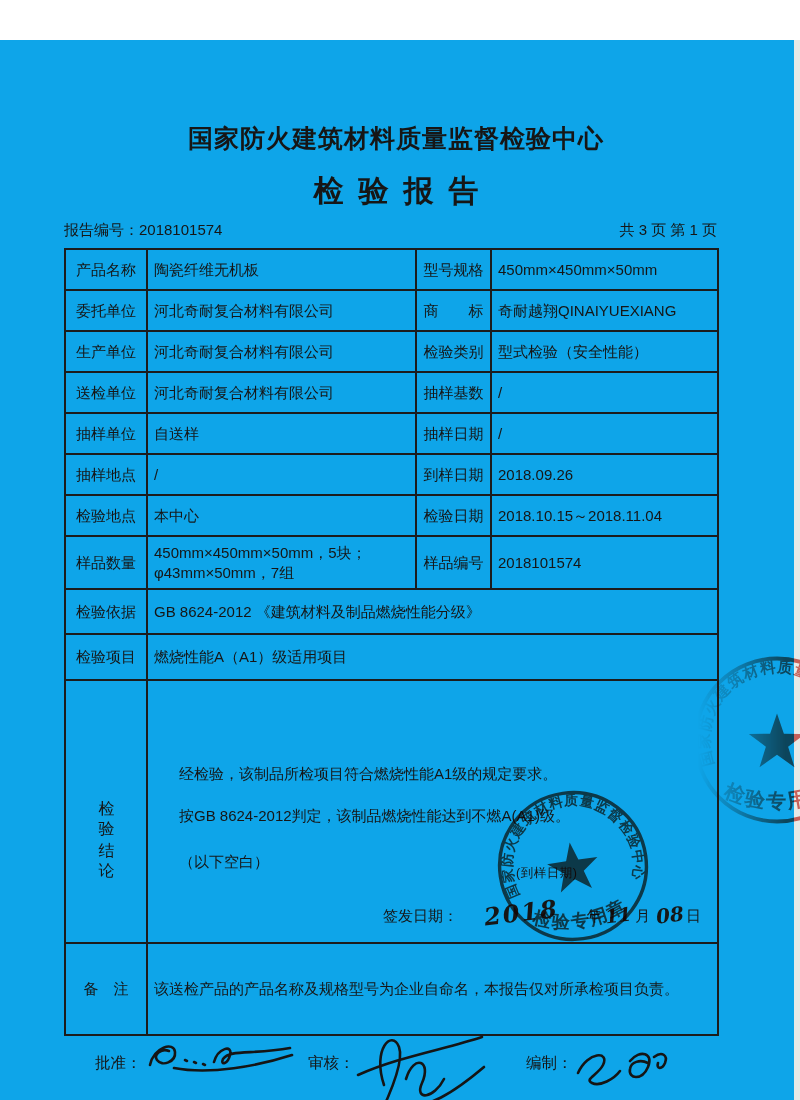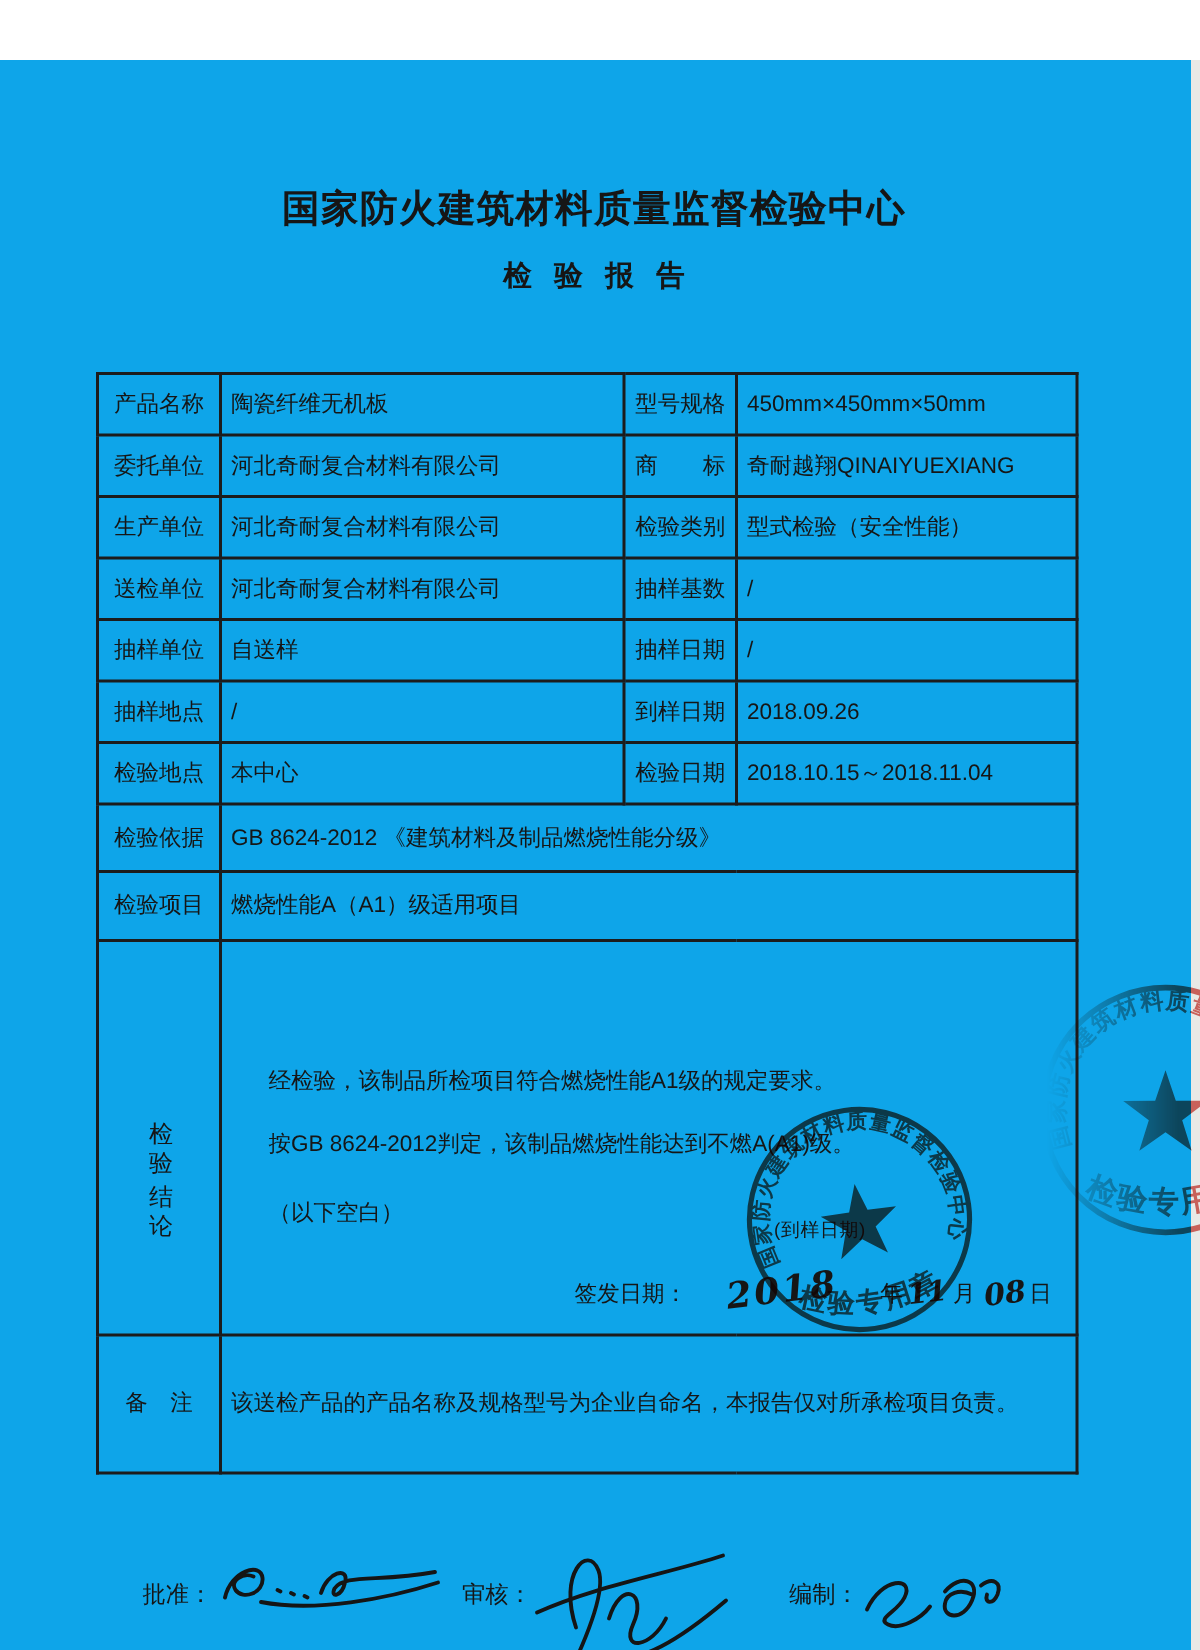--- a/index.html
+++ b/index.html
@@ -6,21 +6,21 @@
   .sheet{
     position:relative;width:800px;height:1100px;overflow:hidden;
     background:#0ea5e9;color:#161616;
     font-family:"Liberation Sans","DejaVu Sans",sans-serif;
     margin-top:40px;
   }
   .edge-shade{position:absolute;right:0;top:0;width:6px;height:1100px;background:#e9e9e6;}
   .org-title{position:absolute;top:82px;left:0;width:792px;text-align:center;
     font-size:25px;font-weight:bold;letter-spacing:1px;}
   .doc-title{position:absolute;top:131px;left:0;width:792px;text-align:center;
-    font-size:19px;font-weight:bold;letter-spacing:15px;text-indent:15px;}
+    font-size:30px;font-weight:bold;letter-spacing:15px;text-indent:15px;}
   .report-line{position:absolute;top:181px;left:64px;width:653px;display:flex;
     justify-content:space-between;font-size:15px;}
   .report-line .no{display:flex;}
   table.main{position:absolute;top:208px;left:64px;width:653px;
     border-collapse:collapse;table-layout:fixed;}
   td{border:2px solid #1c1c1c;font-size:15px;padding:1px 6px;vertical-align:middle;line-height:1.3;}
   td.lc{text-align:center;padding:1px 2px;}
   tr.r{height:41px;padding-left:27px;}
   tr.r8{height:53px;}
   tr.rb{height:45px;}
@@ -59,20 +59,27 @@
 </style>
 </head>
 <body>
 
 <div class="sheet">
   <div class="edge-shade"></div>
 
   <div class="org-title">国家防火建筑材料质量监督检验中心</div>
   <div class="doc-title">检验报告</div>
 
+  <div class="report-line">
+    <div class="no">
+      <span>报告编号：</span>
+      <span>2018101574</span>
+    </div>
+    <div>共 3 页 第 1 页</div>
+  </div>
 
   <table class="main">
     <colgroup>
         <col style="width:82px">
         <col style="width:269px">
         <col style="width:75px">
         <col style="width:227px">
       </colgroup>
     <tbody>
         <tr class="r">
@@ -109,20 +116,26 @@
       <td class="lc">抽样地点</td>
       <td>/</td>
       <td class="lc">到样日期</td>
       <td>2018.09.26</td>
     </tr>
     <tr class="r">
       <td class="lc">检验地点</td>
       <td>本中心</td>
       <td class="lc">检验日期</td>
       <td>2018.10.15～2018.11.04</td>
+    </tr>
+    <tr class="r8">
+      <td class="lc">样品数量</td>
+      <td>450mm×450mm×50mm，5块；φ43mm×50mm，7组</td>
+      <td class="lc">样品编号</td>
+      <td>2018101574</td>
     </tr>
     <tr class="rb">
       <td class="lc">检验依据</td>
       <td colspan="3">GB 8624-2012 《建筑材料及制品燃烧性能分级》</td>
     </tr>
     <tr class="ri">
       <td class="lc">检验项目</td>
       <td colspan="3">燃烧性能A（A1）级适用项目</td>
     </tr>
     <tr class="rc">

